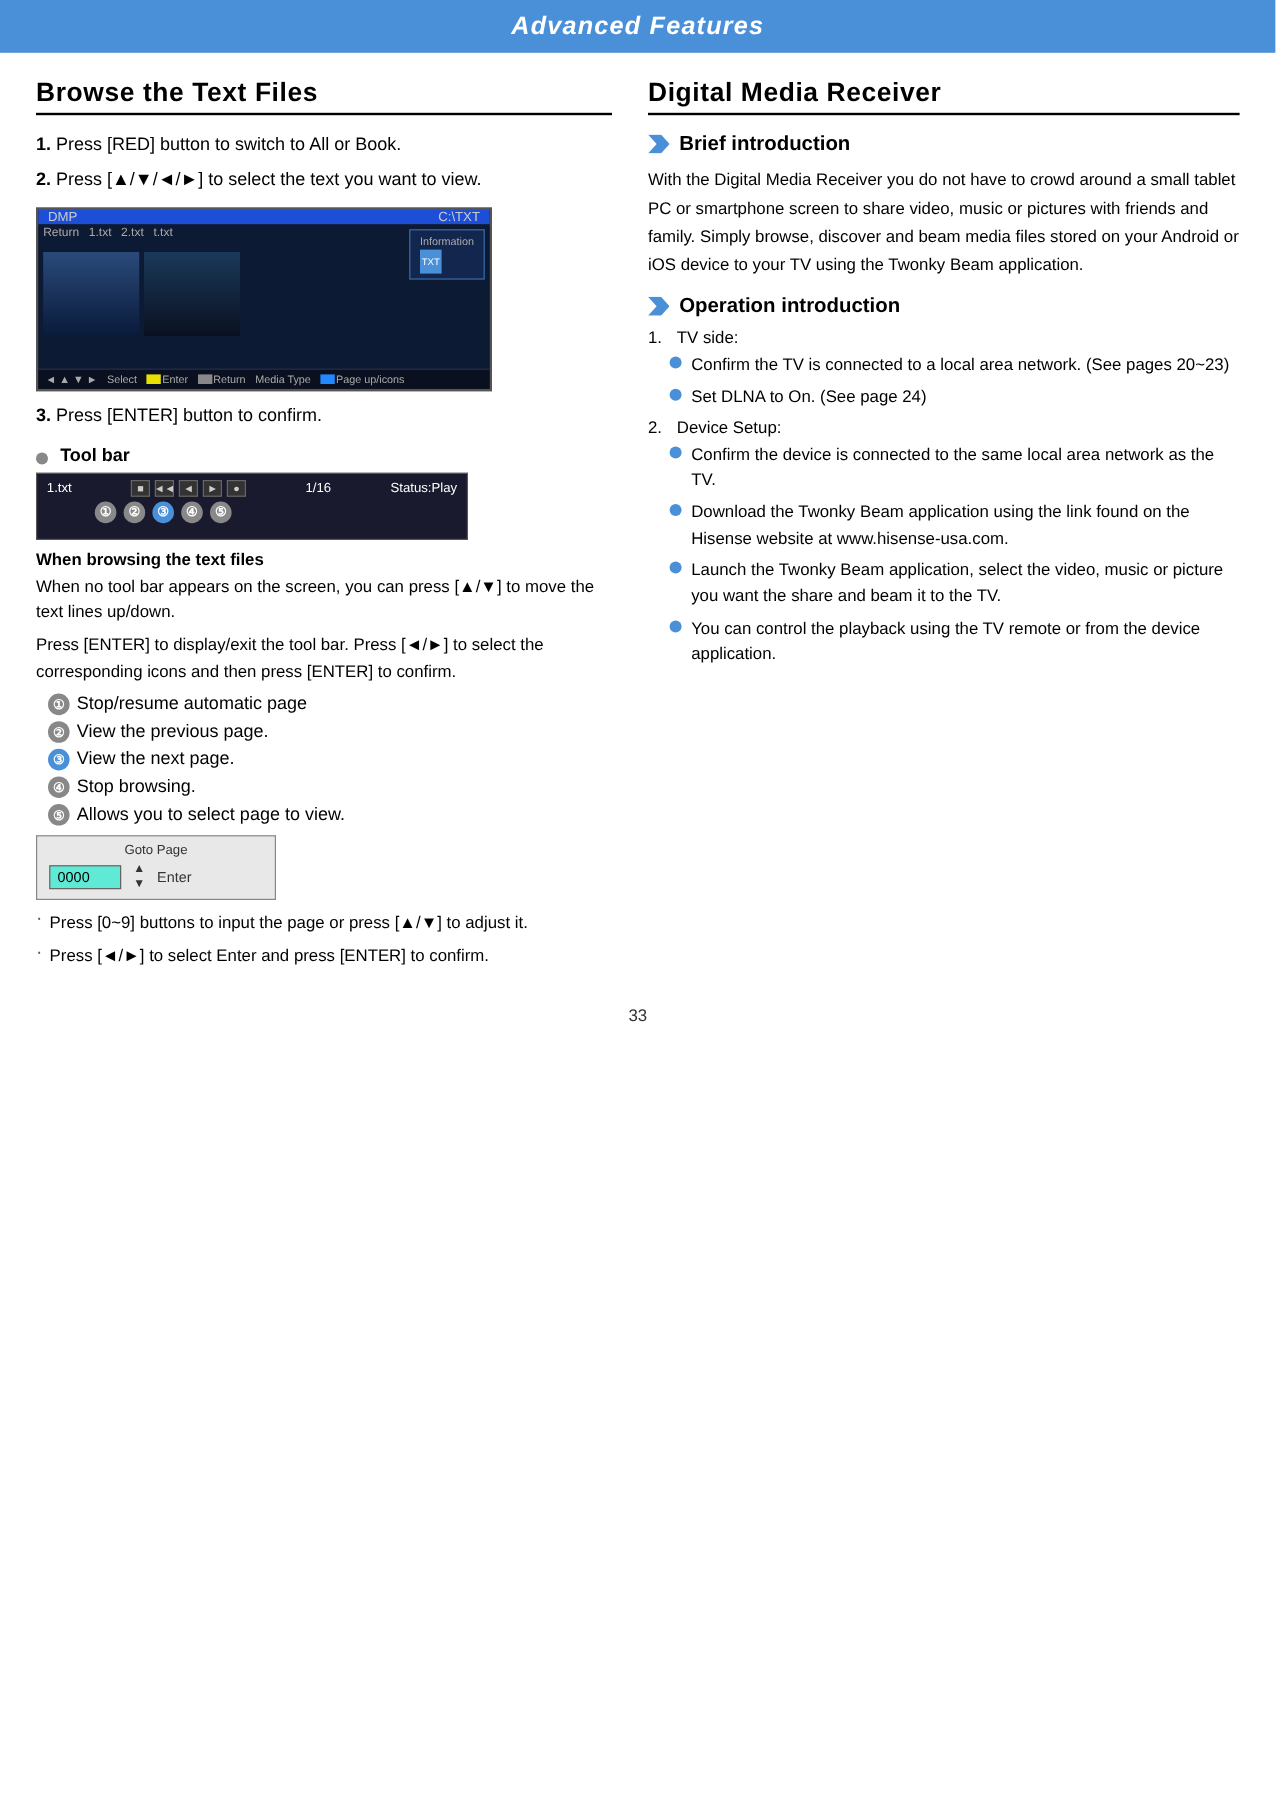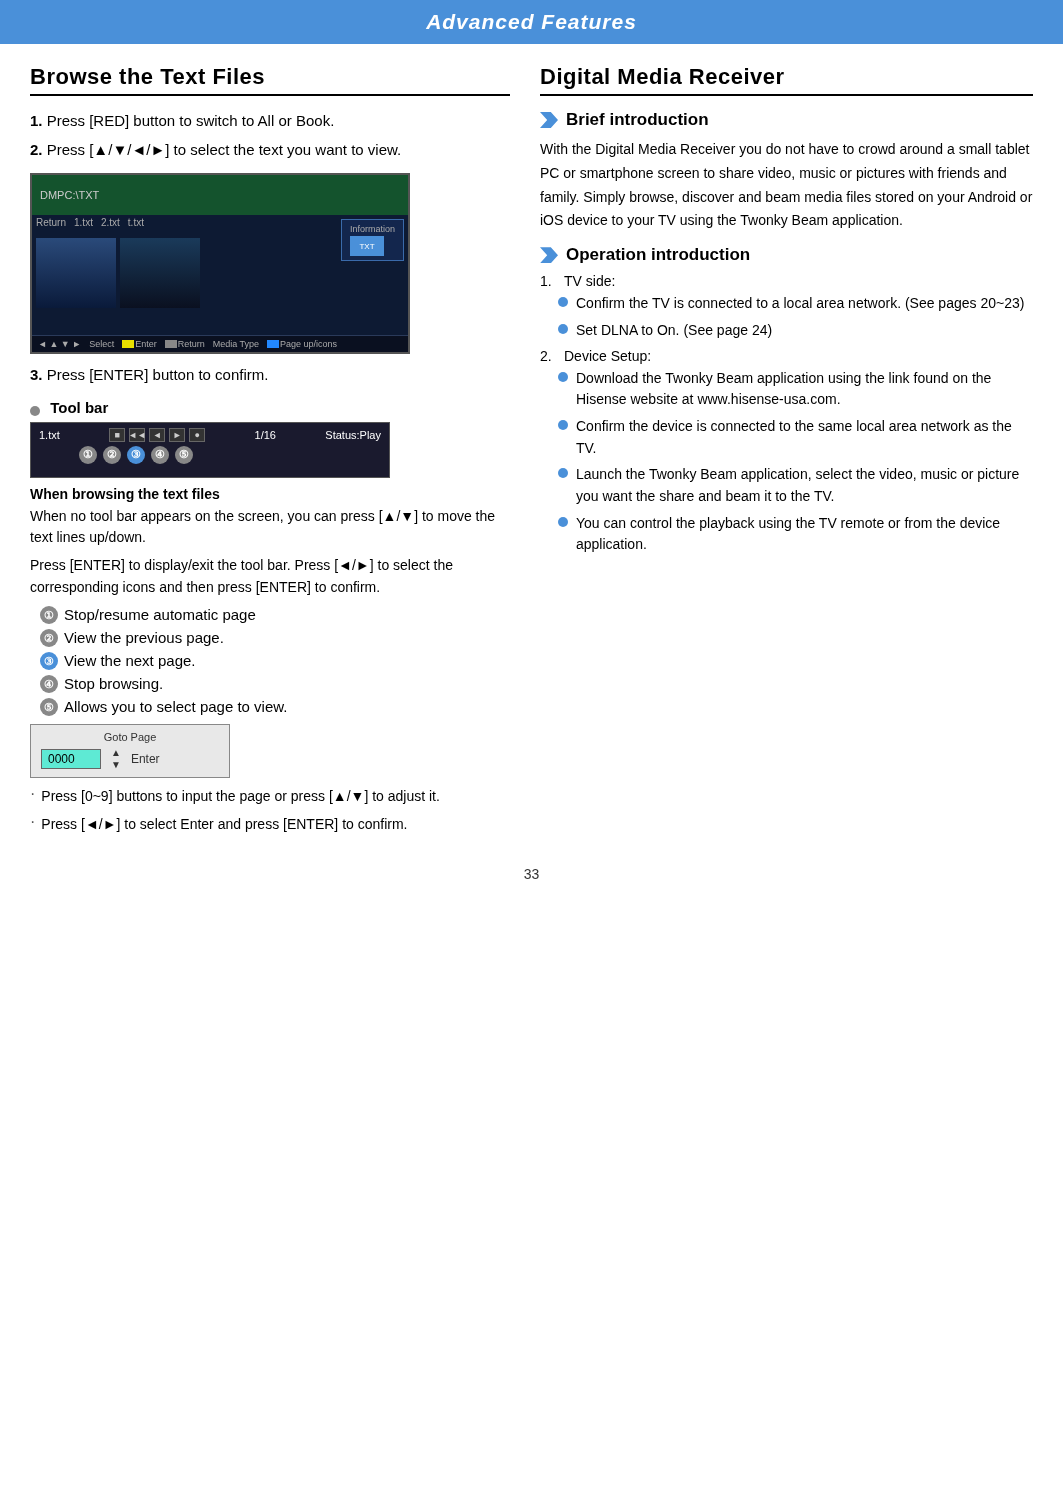--- a/index.html
+++ b/index.html
@@ -64,22 +64,23 @@
     .tv-mockup {
       border: 2px solid #555;
       background: #1a1a2e;
       margin: 10px 0;
       width: 380px;
       font-size: 11px;
       color: #fff;
     }
     .tv-top-bar {
       display: flex;
-      background: #14532d;
-      padding: 14px 8px;
+      background: #1d4ed8;
+      padding: 0 8px;
+      justify-content: space-between;
       font-size: 11px;
       color: #ccc;
     }
     .tv-body {
       display: flex;
     }
     .tv-sidebar {
       width: 70px;
       background: #1a2a4a;
       padding: 4px 0;
@@ -316,21 +317,21 @@
           </div>
 
           <div style="display:flex; padding:4px; gap:4px;">
             <div style="width:80px; height:70px; background:linear-gradient(180deg,#2a4a7a 0%,#0a1a3a 100%);"></div>
             <div style="width:80px; height:70px; background:linear-gradient(180deg,#1a3a5a 0%,#0a1020 100%);"></div>
           </div>
 
           <div class="tv-info-box">
             <div style="font-size:9px; color:#aaa;">Information</div>
             <div style="display:flex; align-items:center; gap:4px; margin-top:2px;">
-              <div style="background:#4a90d9; width:34px; height:20px; display:flex; align-items:center; justify-content:center; font-size:8px; color:#fff;">TXT</div>
+              <div style="background:#4a90d9; width:18px; height:20px; display:flex; align-items:center; justify-content:center; font-size:8px; color:#fff;">TXT</div>
             </div>
           </div>
         </div>
       </div>
 
       <div class="tv-bottom-bar">
         <span style="display:inline-flex; gap:2px;">
           <span style="color:#aaa; font-size:9px;">◄ ▲ ▼ ►</span>
         </span>
         <span>Select</span>
@@ -462,25 +463,25 @@
         </div>
       </div>
 
       <div style="display:flex; align-items:flex-start; margin-bottom:4px; font-size:14px; margin-top:6px;">
         <span style="margin-right:6px; min-width:18px;">2.</span>
         <span>Device Setup:</span>
       </div>
       <div class="sub-bullets">
         <div class="sub-bullet-item">
           <span class="bullet-dot-blue"></span>
+          <span>Confirm the device is connected to the same local area network as the TV.</span>
+        </div>
+        <div class="sub-bullet-item">
+          <span class="bullet-dot-blue"></span>
           <span>Download the Twonky Beam application using the link found on the Hisense website at www.hisense-usa.com.</span>
-        </div>
-        <div class="sub-bullet-item">
-          <span class="bullet-dot-blue"></span>
-          <span>Confirm the device is connected to the same local area network as the TV.</span>
         </div>
         <div class="sub-bullet-item">
           <span class="bullet-dot-blue"></span>
           <span>Launch the Twonky Beam application, select the video, music or picture you want the share and beam it to the TV.</span>
         </div>
         <div class="sub-bullet-item">
           <span class="bullet-dot-blue"></span>
           <span>You can control the playback using the TV remote or from the device application.</span>
         </div>
       </div>

